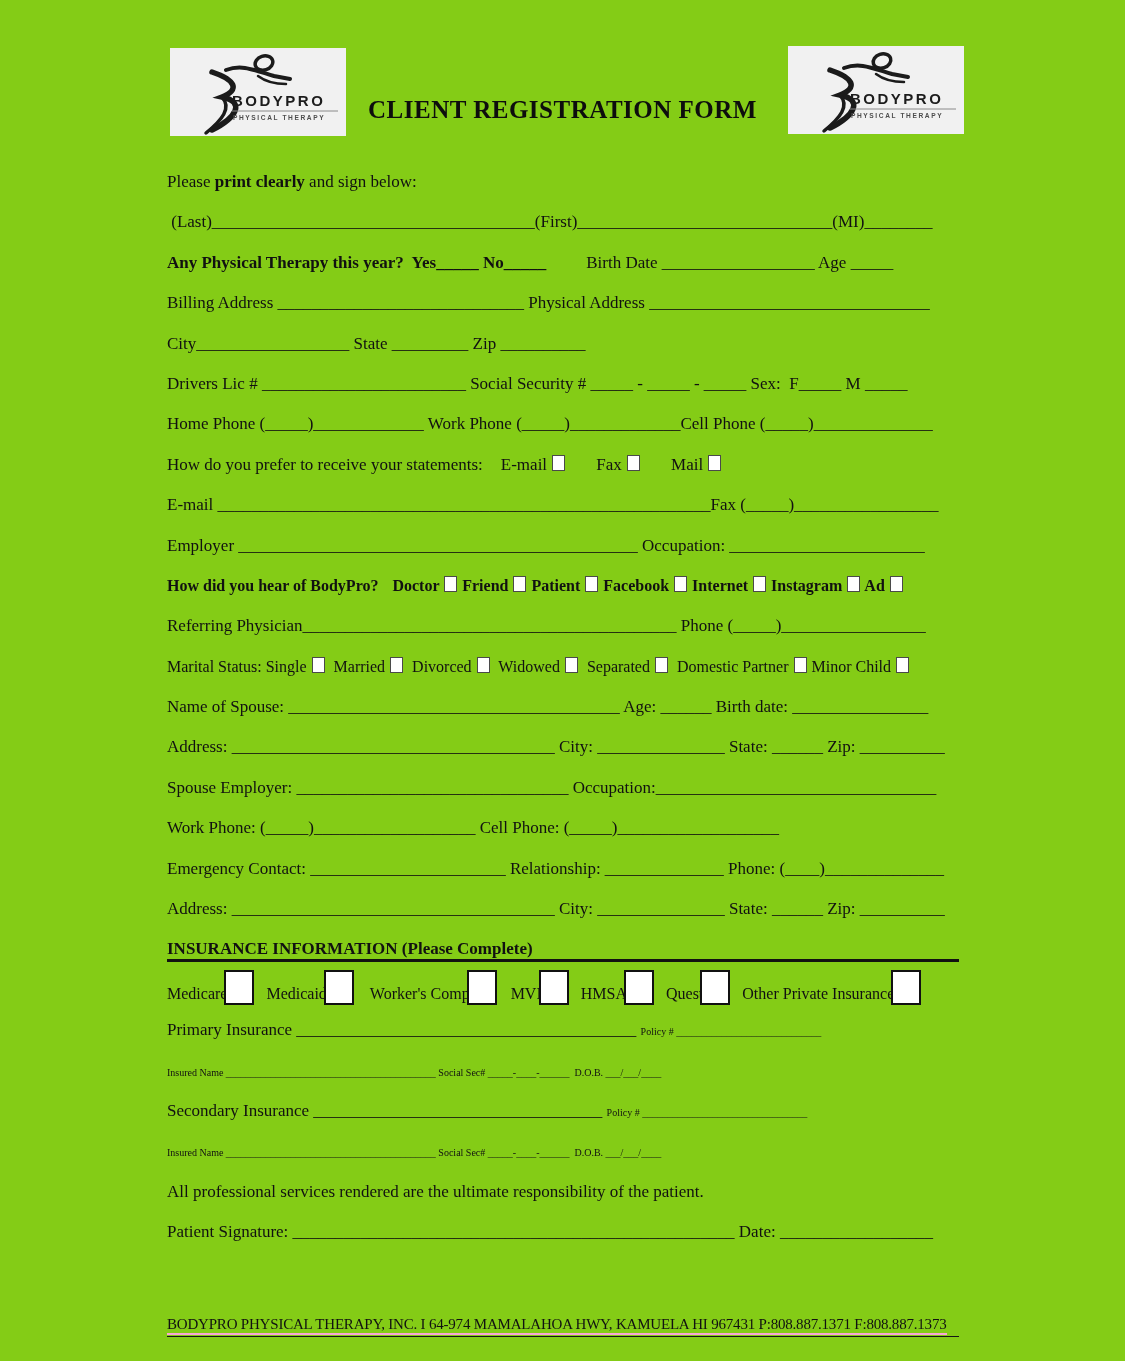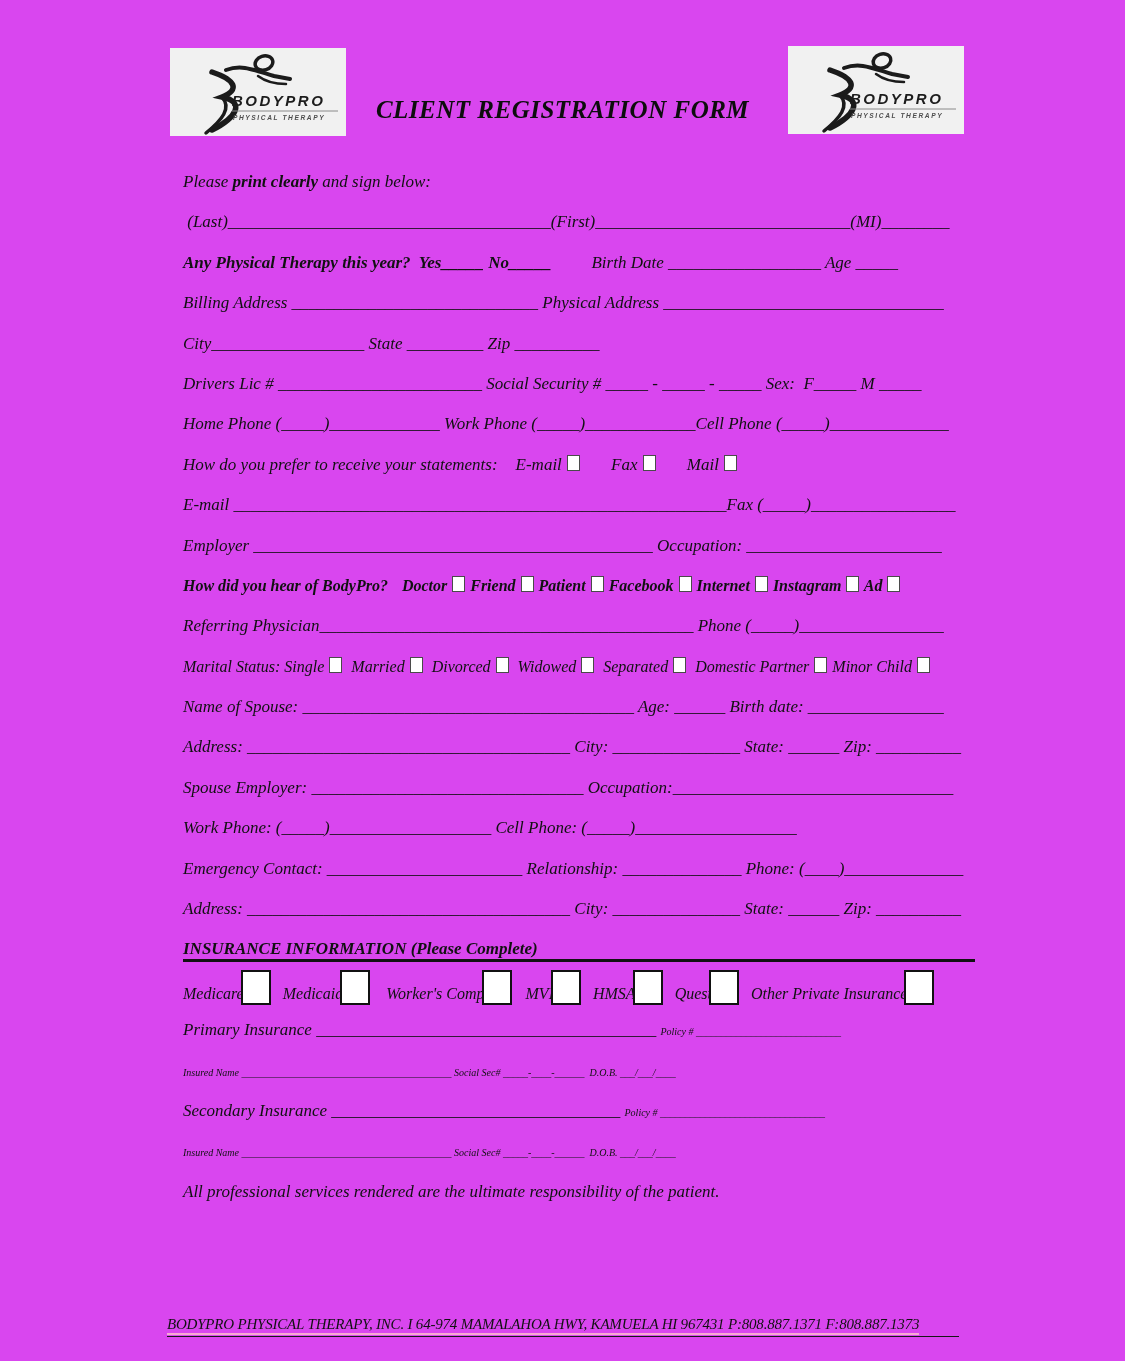--- a/index.html
+++ b/index.html
@@ -1,23 +1,23 @@
 <!DOCTYPE html>
 <html><head>
 <meta charset="utf-8">
 <style>
   html,body{margin:0;padding:0;background:#fff;}
-  .page{position:relative;width:1125px;height:1361px;background:#d946ef;
-        font-family:"Liberation Serif","DejaVu Serif",serif;color:#111;overflow:hidden;font-style:italic;}
+  .page{position:relative;width:1125px;height:1361px;background:#84cc16;
+        font-family:"Liberation Serif","DejaVu Serif",serif;color:#111;overflow:hidden;}
   .logo{position:absolute;width:176px;height:88px;background:#f1f1f1;}
   .logo-left{left:170px;top:48px;}
   .logo-right{left:788px;top:46px;}
   .title{position:absolute;left:0;right:0;top:96px;margin:0;text-align:center;
          font-size:25px;font-weight:bold;letter-spacing:.5px;color:#0d0d0d;}
-  .content{position:absolute;left:183px;top:162px;width:792px;}
+  .content{position:absolute;left:167px;top:162px;width:792px;}
   .form-line{height:40.4px;line-height:40.4px;white-space:pre;font-size:17px;}
   .seg-text.b{font-weight:bold;}
   .seg-text.sm{font-size:10px;}
   .tight{font-size:16px;}
   .ins-row{font-size:16px;}
   .seg-gap{display:inline-block;height:1px;}
   .cb-s{display:inline-block;width:11px;height:14px;border:1.3px solid #4a4a4a;
         vertical-align:-1px;margin:0 1px;background:#fff;}
   .cb-l{display:inline-block;width:26px;height:31px;border:2.6px solid #111;
         vertical-align:-6px;margin:0 2px 0 -3px;background:#fff;}
@@ -84,19 +84,20 @@
       <div class="form-line"><span class="seg-text">Work Phone: (_____)___________________ Cell Phone: (_____)___________________</span></div>
       <div class="form-line"><span class="seg-text">Emergency Contact: _______________________ Relationship: ______________ Phone: (____)______________</span></div>
       <div class="form-line"><span class="seg-text">Address: ______________________________________ City: _______________ State: ______ Zip: __________</span></div>
       <div class="form-line rule-after"><span class="seg-text b">INSURANCE INFORMATION (Please Complete)</span></div>
       <div class="form-line ins-row"><span class="seg-text">Medicare</span><span class="cb-l"></span><span class="seg-gap" style="width: 10px;"></span><span class="seg-text">Medicaid</span><span class="cb-l"></span><span class="seg-gap" style="width: 14px;"></span><span class="seg-text">Worker's Comp</span><span class="cb-l"></span><span class="seg-gap" style="width: 12px;"></span><span class="seg-text">MVI</span><span class="cb-l"></span><span class="seg-gap" style="width: 10px;"></span><span class="seg-text">HMSA</span><span class="cb-l"></span><span class="seg-gap" style="width: 10px;"></span><span class="seg-text">Quest</span><span class="cb-l"></span><span class="seg-gap" style="width: 10px;"></span><span class="seg-text">Other Private Insurance</span><span class="cb-l"></span></div>
       <div class="form-line"><span class="seg-text">Primary Insurance ________________________________________ </span><span class="seg-text sm">Policy # _____________________________</span></div>
       <div class="form-line"><span class="seg-text sm">Insured Name __________________________________________ Social Sec# _____-____-______  D.O.B. ___/___/____</span></div>
       <div class="form-line"><span class="seg-text">Secondary Insurance __________________________________ </span><span class="seg-text sm">Policy # _________________________________</span></div>
       <div class="form-line"><span class="seg-text sm">Insured Name __________________________________________ Social Sec# _____-____-______  D.O.B. ___/___/____</span></div>
       <div class="form-line"><span class="seg-text">All professional services rendered are the ultimate responsibility of the patient.</span></div>
+      <div class="form-line"><span class="seg-text">Patient Signature: ____________________________________________________ Date: __________________</span></div>
     </div>
 
   <div class="footer">
     <span>BODYPRO PHYSICAL THERAPY, INC. I 64-974 MAMALAHOA HWY, KAMUELA HI 967431 P:808.887.1371 F:808.887.1373</span>
   </div>
 
 </div>
 
 </body></html>

